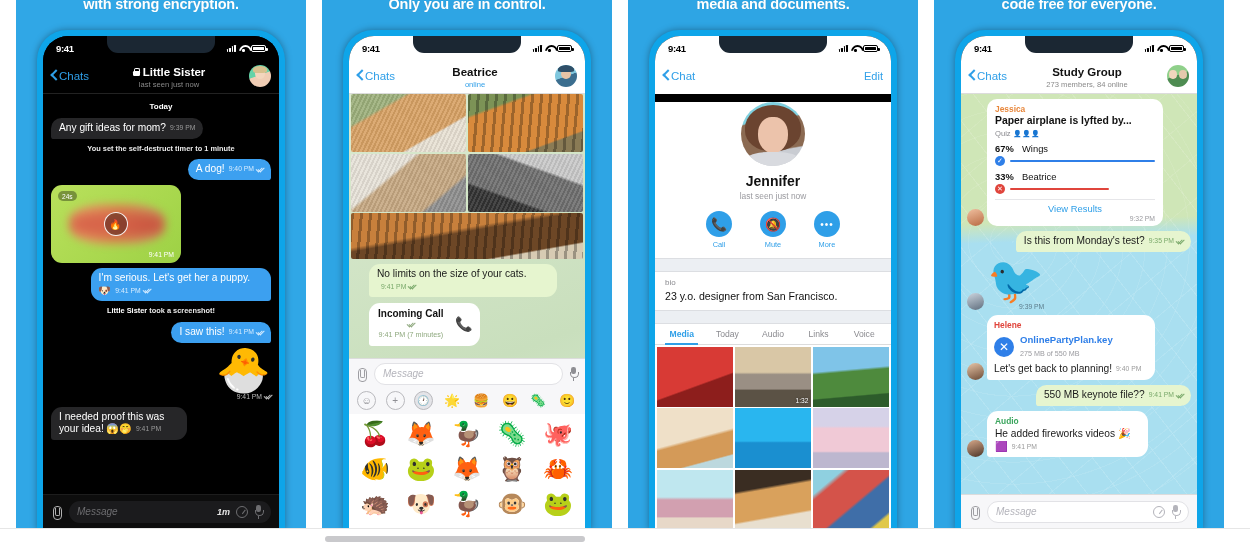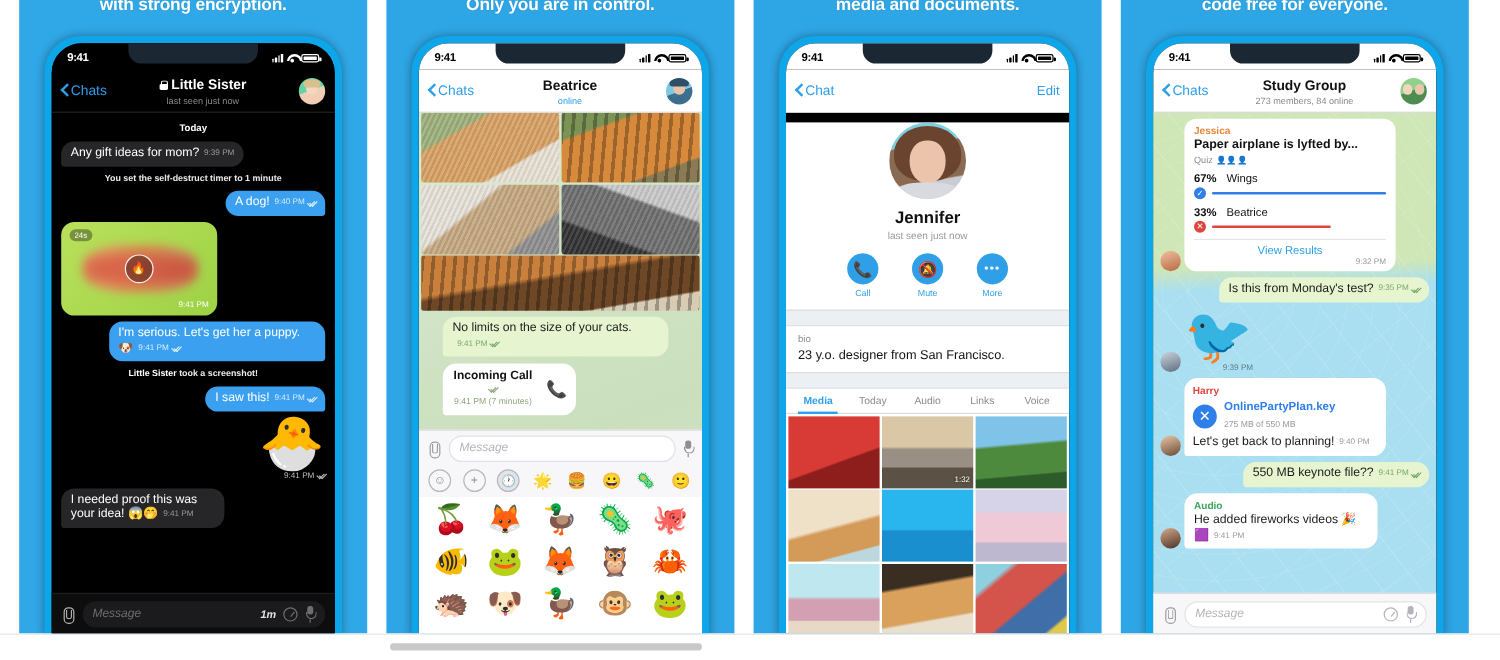--- a/index.html
+++ b/index.html
@@ -772,21 +772,21 @@
                 <div class="gavatar ga2"></div>
                 <div>
                   <div class="sticker-big">🐦</div>
                   <div class="sticker-time">9:39 PM</div>
                 </div>
               </div>
 
               <div class="grow">
                 <div class="gavatar ga3"></div>
                 <div class="bubble white" style="width:168px;padding:4px 7px 4px 7px;">
-                  <div class="gname c2">Harry</div>
+                  <div class="gname c2">Helene</div>
                   <div class="file-row" style="margin:3px 0 3px 0;">
                     <span class="file-ico">✕</span>
                     <span>
                       <span class="file-name">OnlinePartyPlan.key</span>
                       <span class="file-size" style="display:block;">275 MB of 550 MB</span>
                     </span>
                   </div>
                   <span class="txt">Let's get back to planning!</span><span class="meta">9:40 PM</span>
                 </div>
               </div>

